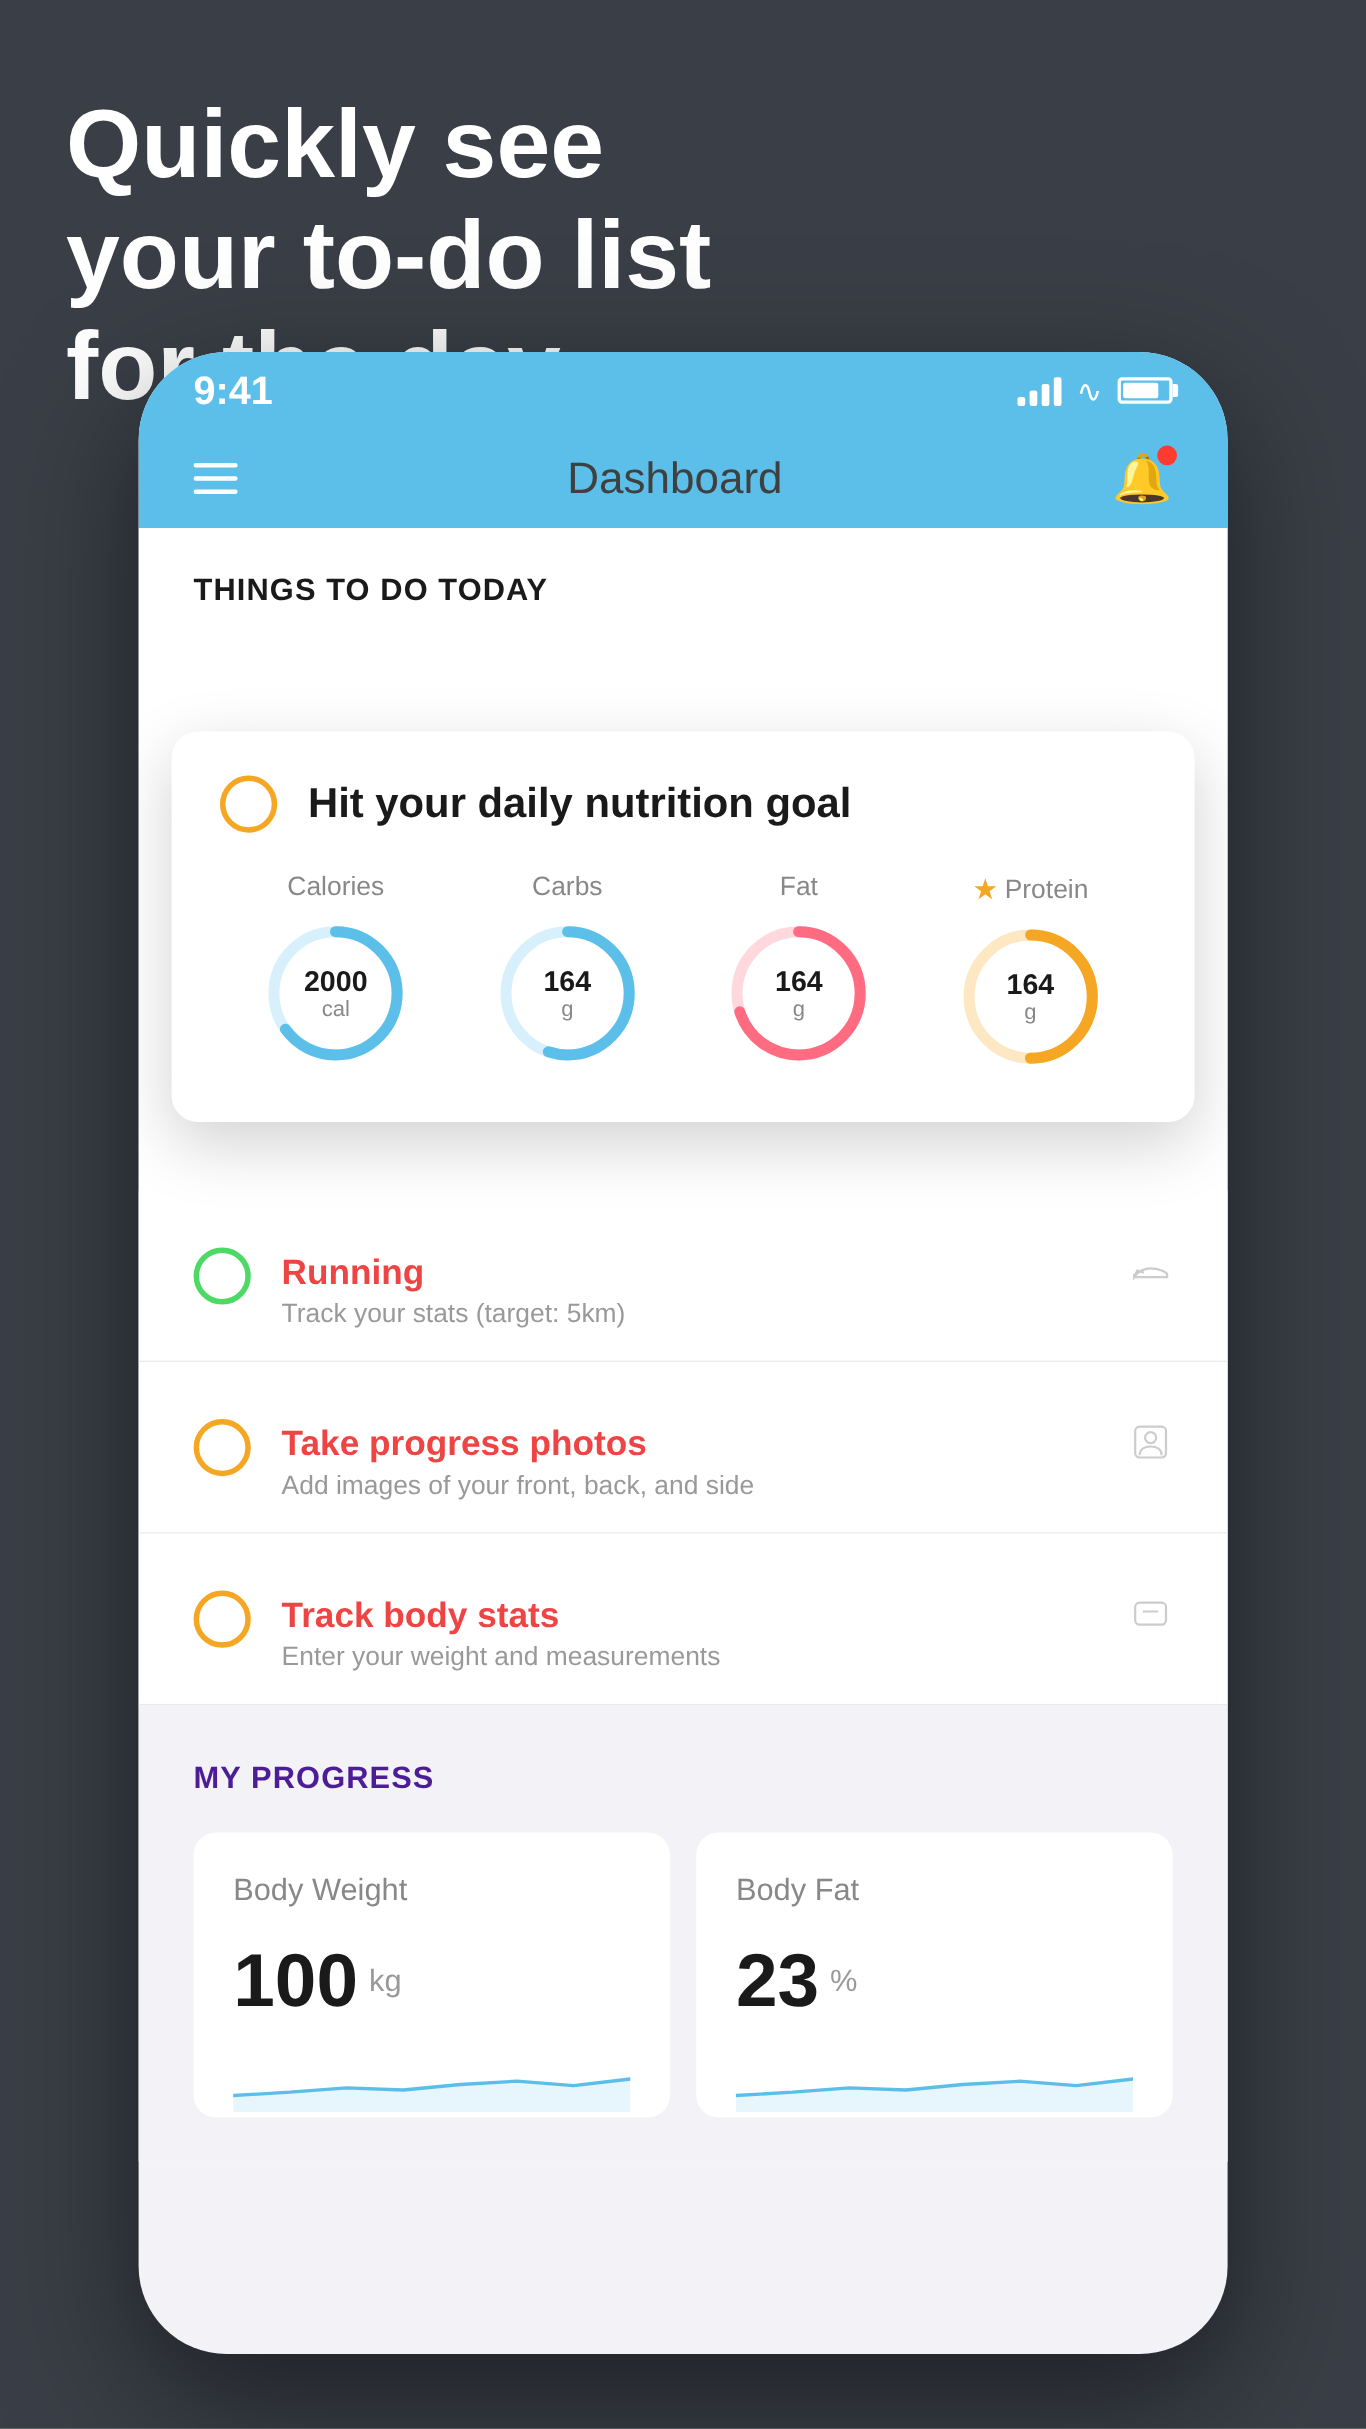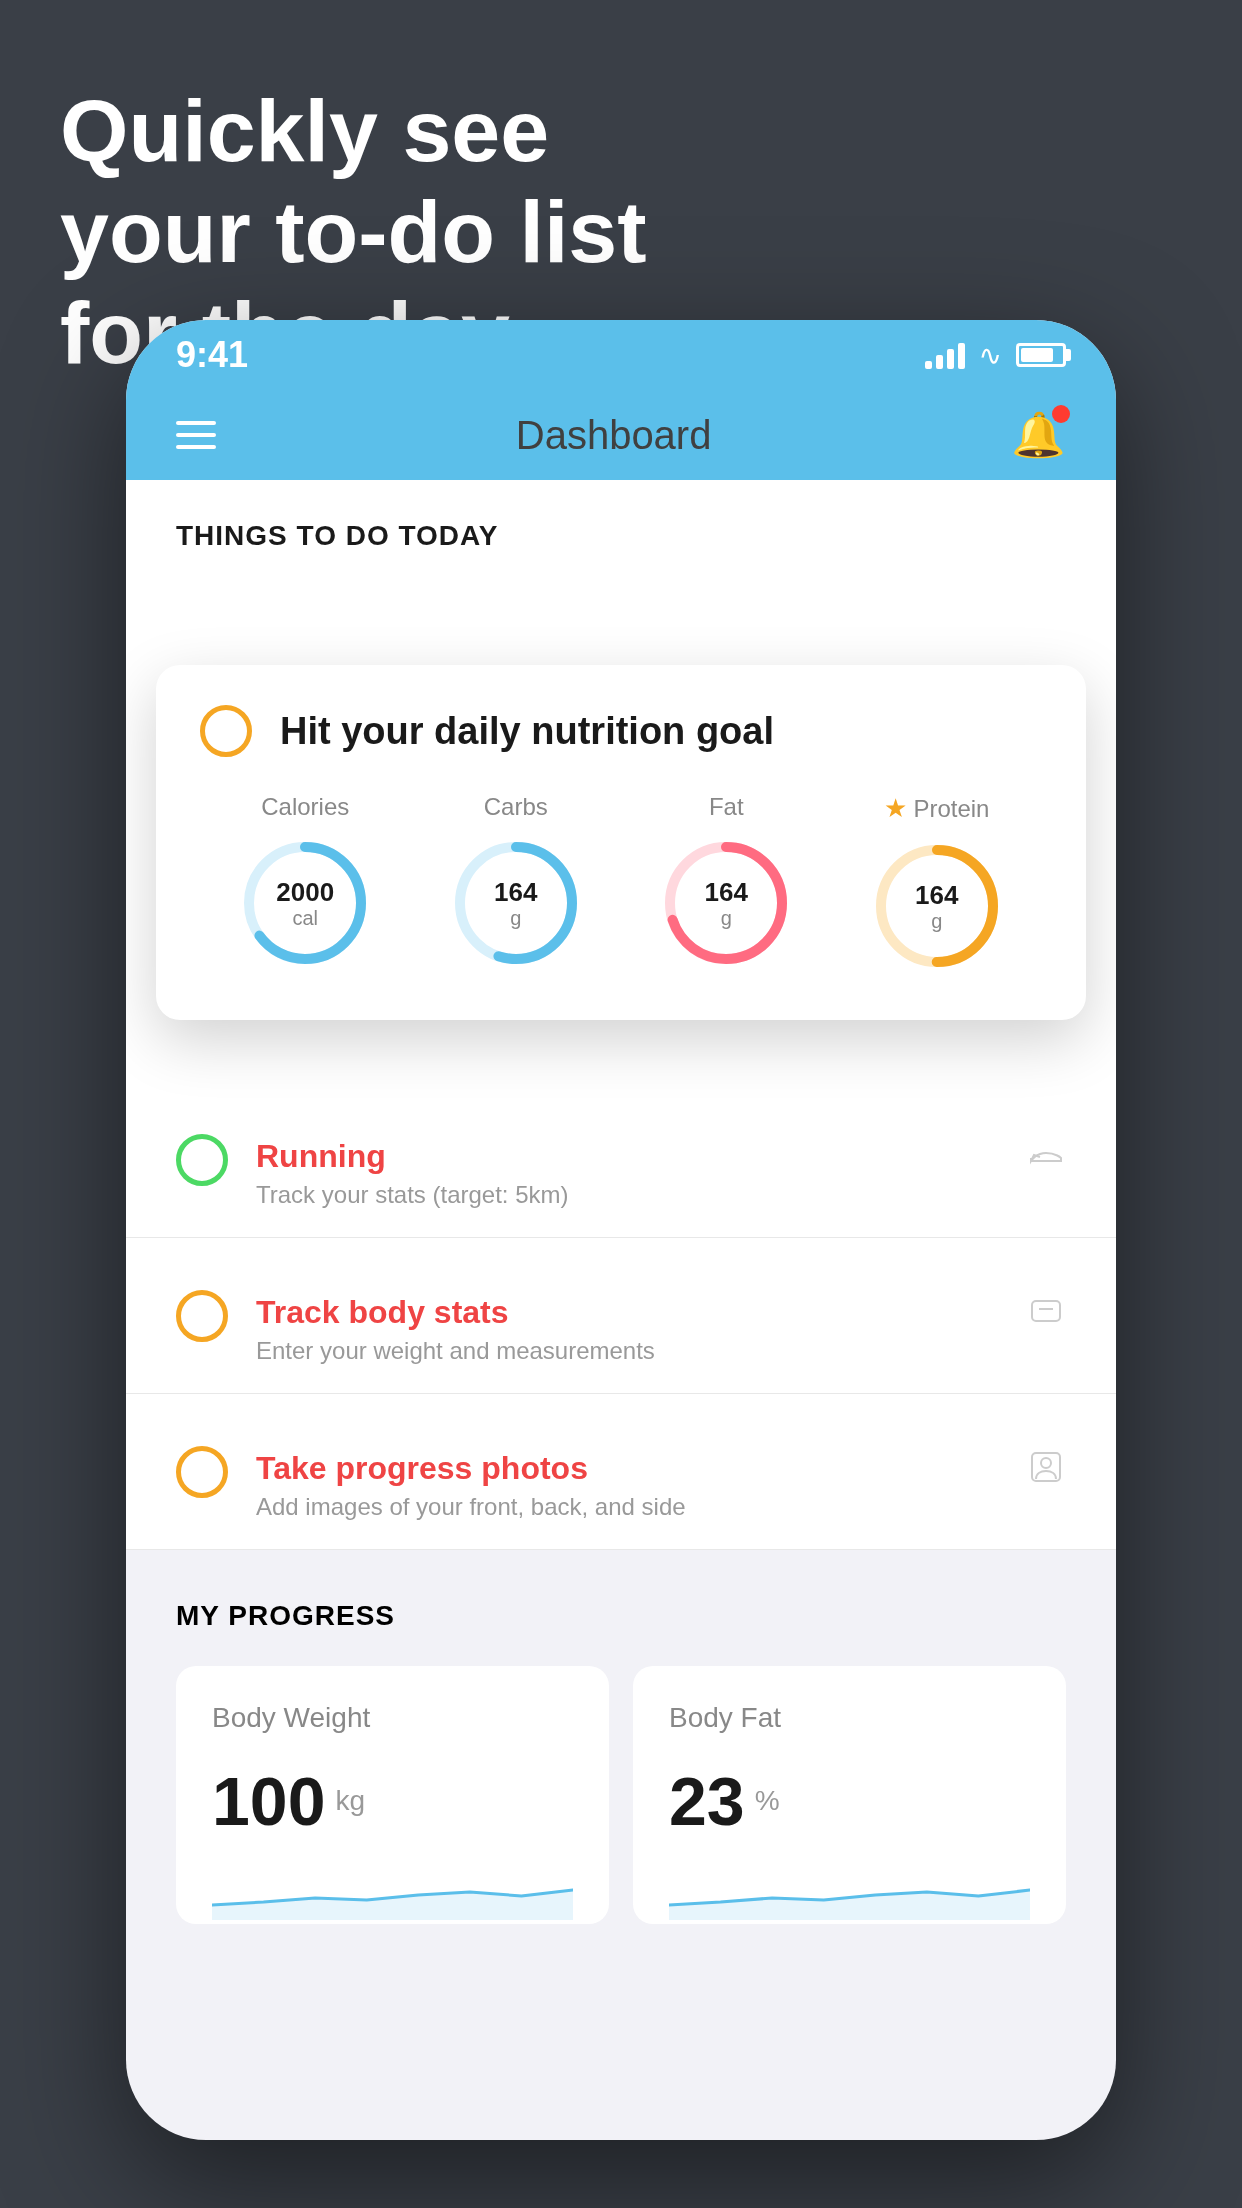--- a/index.html
+++ b/index.html
@@ -306,21 +306,21 @@
 
     
     .progress-section {
       background: #f2f2f7;
       padding: 50px 50px 40px;
     }
 
     .progress-heading {
       font-size: 28px;
       font-weight: 800;
-      color: #000000;
+      color: #4c1d95;
       letter-spacing: 1px;
       text-transform: uppercase;
       margin-bottom: 34px;
     }
 
     .progress-cards {
       display: flex;
       gap: 24px;
     }
 
@@ -484,38 +484,38 @@
             <div class="todo-subtitle">Track your stats (target: 5km)</div>
           </div>
           <div class="todo-icon"><svg width="40" height="40" viewBox="0 0 40 40" fill="none">
               <path d="M5 26c0 0 5-8 15-8s15 5 15 5v3H5v-3z" stroke="#ccc" stroke-width="2" fill="none"></path>
               <path d="M5 26 L8 20 L14 22" stroke="#ccc" stroke-width="2" fill="none"></path>
             </svg></div>
         </div>
         <div class="todo-item">
           <div class="todo-circle yellow"></div>
           <div class="todo-text">
-            <div class="todo-title">Track body stats</div>
-            <div class="todo-subtitle">Enter your weight and measurements</div>
+            <div class="todo-title">Take progress photos</div>
+            <div class="todo-subtitle">Add images of your front, back, and side</div>
           </div>
           <div class="todo-icon"><svg width="40" height="40" viewBox="0 0 40 40" fill="none">
-              <rect x="6" y="10" width="28" height="20" rx="4" stroke="#ccc" stroke-width="2" fill="none"></rect>
-              <line x1="13" y1="18" x2="27" y2="18" stroke="#ccc" stroke-width="2"></line>
+              <rect x="6" y="6" width="28" height="28" rx="4" stroke="#ccc" stroke-width="2" fill="none"></rect>
+              <circle cx="20" cy="16" r="5" stroke="#ccc" stroke-width="2" fill="none"></circle>
+              <path d="M10 32c0-5.5 4.5-8 10-8s10 2.5 10 8" stroke="#ccc" stroke-width="2" fill="none"></path>
             </svg></div>
         </div>
         <div class="todo-item">
           <div class="todo-circle yellow"></div>
           <div class="todo-text">
-            <div class="todo-title">Take progress photos</div>
-            <div class="todo-subtitle">Add images of your front, back, and side</div>
+            <div class="todo-title">Track body stats</div>
+            <div class="todo-subtitle">Enter your weight and measurements</div>
           </div>
           <div class="todo-icon"><svg width="40" height="40" viewBox="0 0 40 40" fill="none">
-              <rect x="6" y="6" width="28" height="28" rx="4" stroke="#ccc" stroke-width="2" fill="none"></rect>
-              <circle cx="20" cy="16" r="5" stroke="#ccc" stroke-width="2" fill="none"></circle>
-              <path d="M10 32c0-5.5 4.5-8 10-8s10 2.5 10 8" stroke="#ccc" stroke-width="2" fill="none"></path>
+              <rect x="6" y="10" width="28" height="20" rx="4" stroke="#ccc" stroke-width="2" fill="none"></rect>
+              <line x1="13" y1="18" x2="27" y2="18" stroke="#ccc" stroke-width="2"></line>
             </svg></div>
         </div>
       </div>
 
     <div class="progress-section">
       <div class="progress-heading">MY PROGRESS</div>
       <div class="progress-cards" id="progress-cards">
           <div class="progress-card">
       <div class="progress-card-title">Body Weight</div>
       <div class="progress-card-value">

